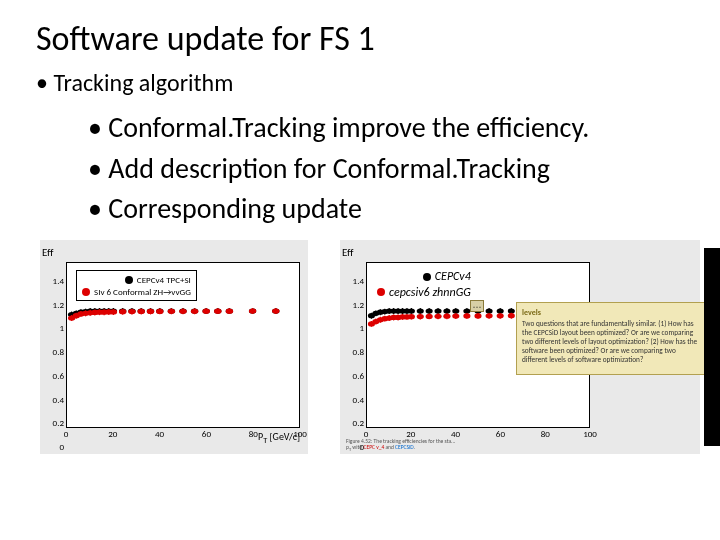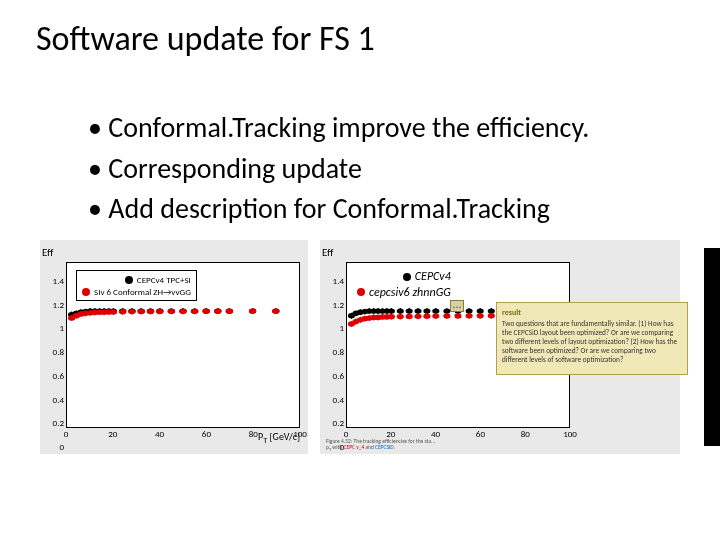--- a/index.html
+++ b/index.html
@@ -4,21 +4,21 @@
 <style>
   * { box-sizing: border-box; margin: 0; padding: 0; }
   html, body { width: 720px; height: 540px; background: #fff; font-family: Calibri, Arial, sans-serif; color: #000; overflow: hidden; }
   .slide { position: relative; width: 720px; height: 540px; padding-left: 13px; }
   .title { position: absolute; left: 36px; top: 18px; font-size: 34px; font-weight: 400; }
   .bullet-l1 { position: absolute; left: 36px; top: 68px; font-size: 24px; }
   .bullets-l2 { position: absolute; left: 88px; top: 108px; font-size: 28px; line-height: 1.45; }
   .bullets-l2 > div::before { content: "• "; }
   .bullet-l1::before { content: "• "; }
 
-  .chart-row { position: absolute; left: 40px; top: 240px; display: flex; gap: 12px; }
+  .chart-row { position: absolute; left: 40px; top: 240px; display: flex; gap: 32px; }
 
   .chart { position: relative; width: 268px; height: 214px; background: #e9e9e9; }
   .chart2 { width: 360px; }
   .plot { position: absolute; left: 26px; top: 22px; right: 8px; bottom: 26px; background: #fff; border: 1px solid #000; }
   .ylabel { position: absolute; left: 2px; top: 6px; font-size: 11px; }
   .yticks { position: absolute; left: 6px; top: 22px; bottom: 26px; width: 20px; }
   .ytick { position: absolute; right: 2px; font-size: 9px; transform: translateY(-50%); margin-top: 18px; }
   .xticks { position: absolute; left: 26px; right: 8px; bottom: 12px; height: 14px; }
   .xtick { position: absolute; font-size: 9px; transform: translateX(-50%); }
   .xlabel { position: absolute; right: 8px; bottom: 9px; font-size: 10px; }
@@ -39,24 +39,25 @@
   .comment-box { position: absolute; right: -8px; top: 62px; width: 192px; background: #f1e8b8; border: 1px solid #b2a050; font-size: 7.3px; padding: 4px 5px; line-height: 1.25; color: #333; }
   .comment-box .author { font-weight: bold; color: #7c6b18; margin-bottom: 2px; font-size: 8px; }
   .edgebar { position: absolute; right: 0; top: 248px; width: 16px; height: 198px; background: #000; }
 </style>
 </head>
 <body>
 
 <div class="slide">
 
   <div class="title">Software update for FS 1</div>
+  <div class="bullet-l1">Tracking algorithm</div>
   <div class="bullets-l2">
     <div>Conformal.Tracking improve the efficiency.</div>
+    <div>Add description for Conformal.Tracking</div>
     <div>Corresponding update</div>
-    <div>Add description for Conformal.Tracking</div>
   </div>
 
   <div class="chart-row">
 
     <div class="chart">
       <div class="ylabel">Eff</div>
       <div class="plot">
         <svg class="dataplot" viewBox="0 0 100 100" preserveAspectRatio="none">
           <g id="plot0">
               <circle cx="2" cy="31.42857142857143" r="1.6" fill="#000" vector-effect="non-scaling-stroke"></circle>
@@ -312,21 +313,21 @@
             <span class="sw sw-red"></span>
             <span>cepcsiv6 zhnnGG</span>
           </div>
       </div>
       <div class="caption2">
         Figure 4.52: The tracking efficiencies for the sta...<br>
         p<sub>T</sub> with <span class="redtxt">CEPC v_4</span> and <span class="bluetxt">CEPCSiD</span>.
       </div>
       <div class="comment-pin">⋯</div>
       <div class="comment-box">
-        <div class="author">result</div>
+        <div class="author">levels</div>
         <div>Two questions that are fundamentally similar. (1) How has the CEPCSiD layout been optimized? Or are we comparing two different levels of layout optimization? (2) How has the software been optimized? Or are we comparing two different levels of software optimization?</div>
         <div style="height:5px"></div>
       </div>
     </div>
 
   </div>
 
   <div class="edgebar"></div>
 </div>
 

